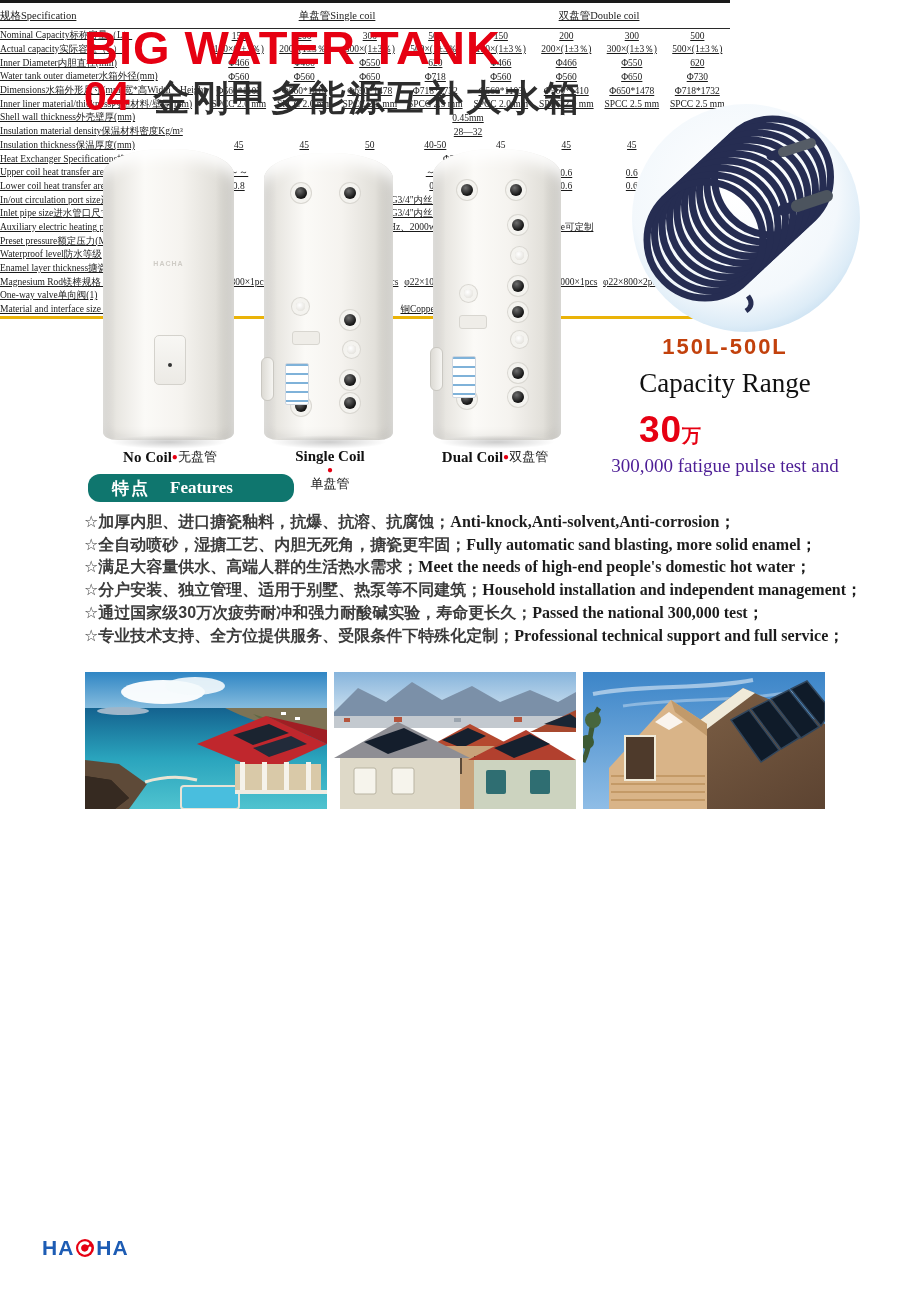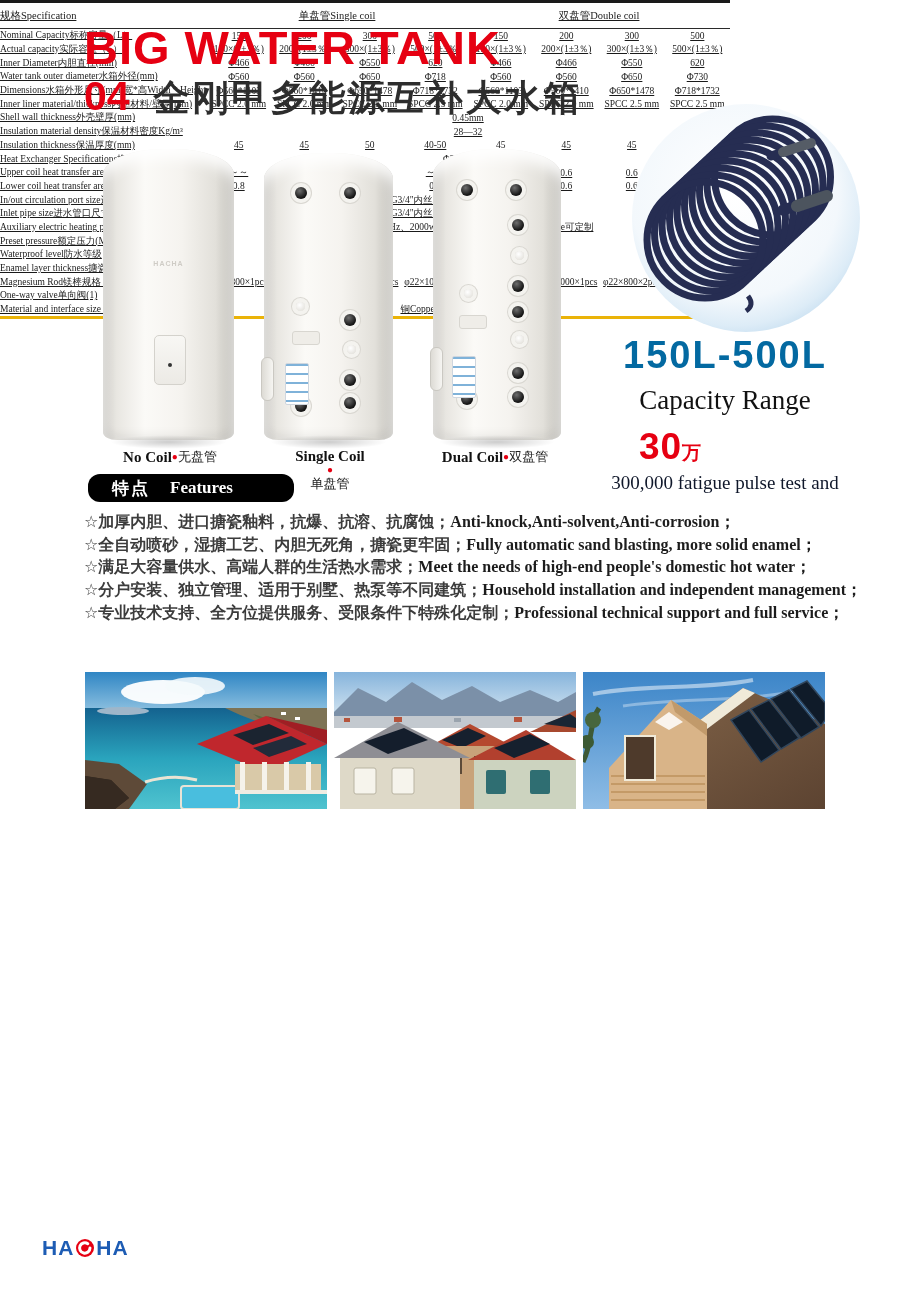--- a/index.html
+++ b/index.html
@@ -37,29 +37,29 @@
     border:1px solid #cac8c2;}
   .t-logo{position:absolute;width:100%;text-align:center;font-size:7px;letter-spacing:1px;color:#cfccc6;font-weight:bold;}
 
   .tank-label{position:absolute;display:flex;align-items:center;justify-content:center;}
   .tank-label .en{font-family:"Liberation Serif",serif;font-weight:bold;font-size:15px;color:#111;}
   .tank-label .dot{color:#e60012;font-size:10px;line-height:1;}
   .tank-label .cn{font-size:13px;color:#222;}
 
   
   .cap-block{left:560px;top:334px;width:330px;text-align:center;}
-  .cap-range{font-size:38px;font-weight:900;color:#0369a1;letter-spacing:2px;}
+  .cap-range{font-size:22px;font-weight:900;color:#c2410c;letter-spacing:2px;}
   .cap-label{font-family:"Liberation Serif",serif;font-size:27px;color:#111;margin-top:8px;}
   .cap-30{margin-top:10px;padding-right:110px;}
   .cap-30 .n{font-size:37px;font-weight:900;color:#e60012;letter-spacing:1px;}
   .cap-30 .u{font-size:19px;font-weight:bold;color:#e60012;}
-  .cap-test{font-family:"Liberation Serif",serif;font-size:19px;color:#0f172a;line-height:26px;margin-top:2px;}
-
-  
-  .badge{left:88px;top:474px;width:206px;height:28px;background:#000000;border-radius:12px;
+  .cap-test{font-family:"Liberation Serif",serif;font-size:19px;color:#4c1d95;line-height:26px;margin-top:2px;}
+
+  
+  .badge{left:88px;top:474px;width:206px;height:28px;background:#0f766e;border-radius:12px;
     display:flex;align-items:center;padding-left:24px;gap:20px;color:#fff;box-sizing:border-box;}
   .badge .cn{font-size:17px;font-weight:bold;letter-spacing:2px;}
   .badge .en{font-family:"Liberation Serif",serif;font-size:17px;font-weight:bold;}
   .feats{left:84px;top:511px;width:760px;}
   .feat{white-space:nowrap;line-height:22.7px;}
   .feat .cn{font-size:16px;color:#3c3c3c;font-weight:600;}
   .feat .en{font-family:"Liberation Serif",serif;font-size:16px;font-weight:bold;color:#1c1c1c;}
 
   
   .photos{left:85px;top:672px;display:flex;gap:7px;}
@@ -193,20 +193,21 @@
   <div class="abs badge">
     <span class="cn">特点</span>
     <span class="en">Features</span>
   </div>
 
   <div class="abs feats">
     <div class="feat"><span class="cn">☆加厚内胆、进口搪瓷釉料，抗爆、抗溶、抗腐蚀；</span><span class="en">Anti-knock,Anti-solvent,Anti-corrosion；</span></div>
     <div class="feat"><span class="cn">☆全自动喷砂，湿搪工艺、内胆无死角，搪瓷更牢固；</span><span class="en">Fully automatic sand blasting, more solid enamel；</span></div>
     <div class="feat"><span class="cn">☆满足大容量供水、高端人群的生活热水需求；</span><span class="en">Meet the needs of high-end people's domestic hot water；</span></div>
     <div class="feat"><span class="cn">☆分户安装、独立管理、适用于别墅、热泵等不同建筑；</span><span class="en">Household installation and independent management；</span></div>
+    <div class="feat"><span class="cn">☆通过国家级30万次疲劳耐冲和强力耐酸碱实验，寿命更长久；</span><span class="en">Passed the national 300,000 test；</span></div>
     <div class="feat"><span class="cn">☆专业技术支持、全方位提供服务、受限条件下特殊化定制；</span><span class="en">Professional technical support and full service；</span></div>
   </div>
 
   <div class="abs photos">
     <svg class="photo" viewBox="0 0 242 137">
       <defs>
         <linearGradient id="sk1" x1="0" y1="0" x2="0" y2="1">
             <stop offset="0" stop-color="#2f86c4"></stop>
             <stop offset="1" stop-color="#bfe0ef"></stop>
           </linearGradient>

